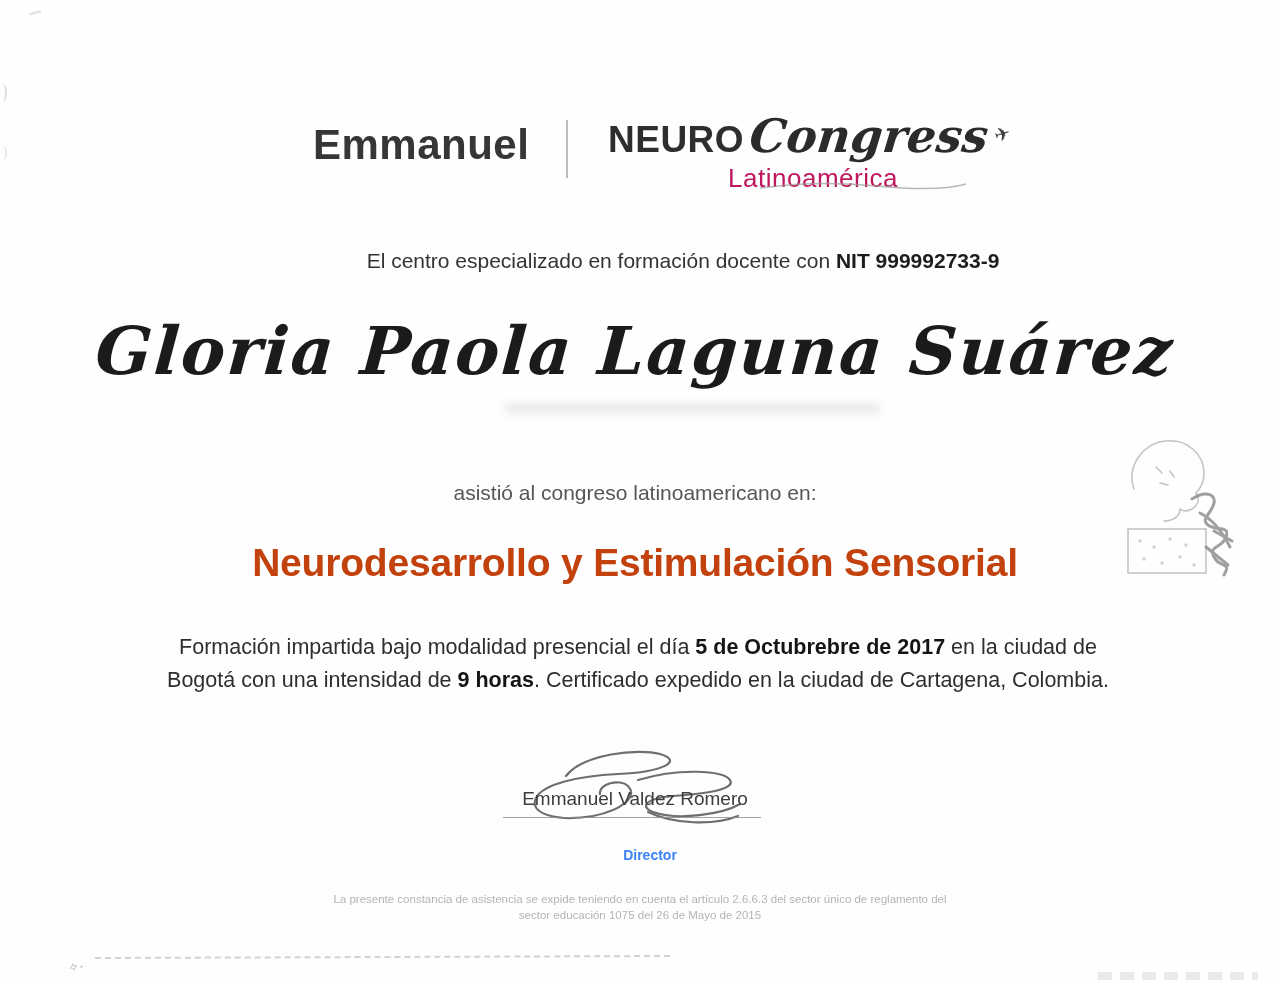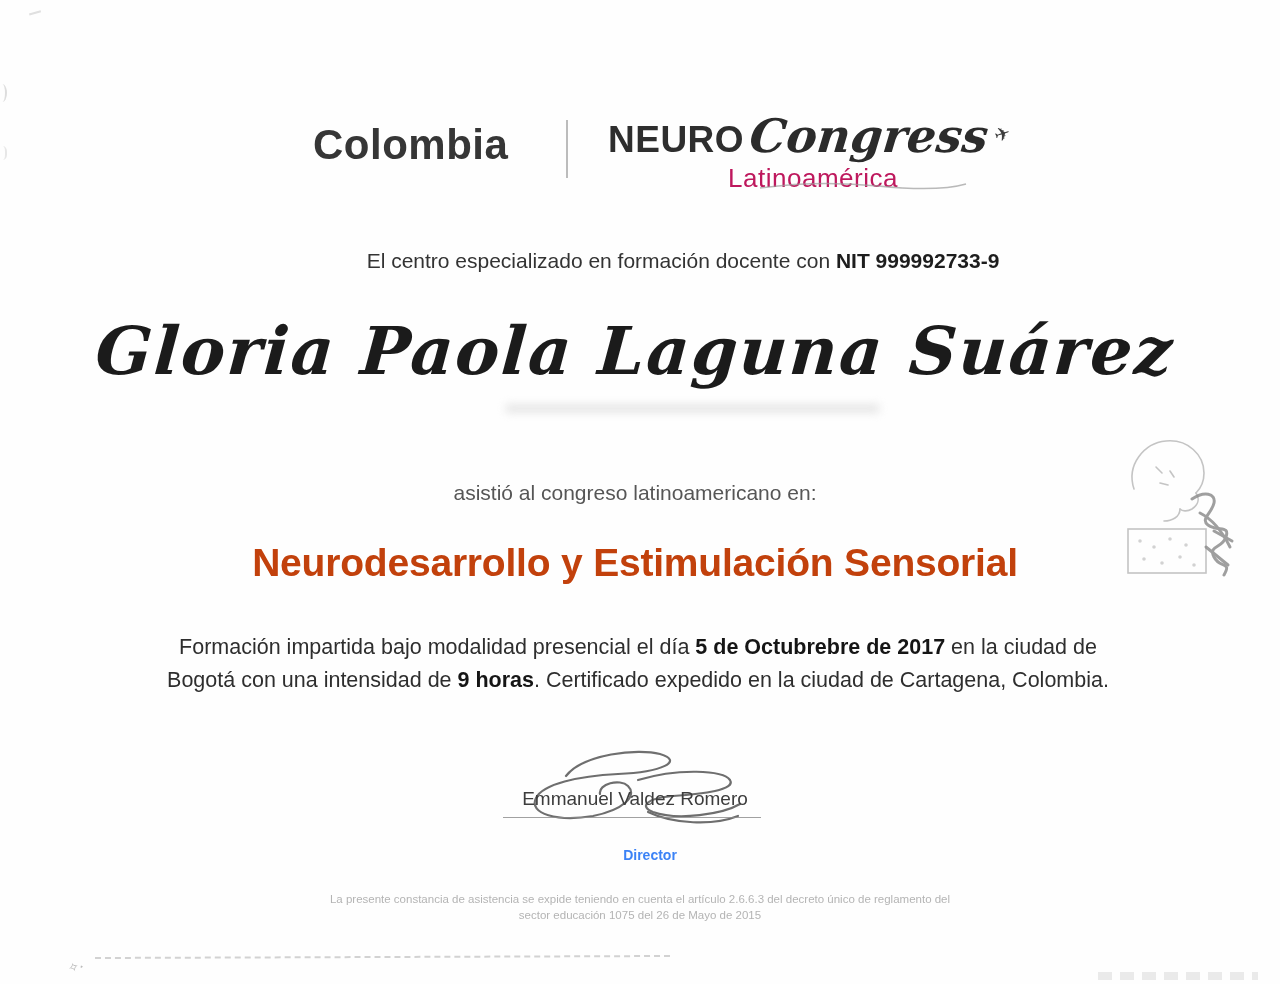--- a/index.html
+++ b/index.html
@@ -91,21 +91,21 @@
   .bl-scribble{left:68px;top:959px;font-size:13px;color:#9a9a9a;opacity:.7;transform:rotate(-20deg);}
   .br-fragment{left:1098px;top:972px;width:160px;height:8px;
     background:repeating-linear-gradient(90deg,#c7c7c7 0 14px,transparent 14px 22px);
     opacity:.35;filter:blur(.6px);}
 </style>
 </head>
 <body>
 
 <div class="canvas">
 
-  <div class="brand-left">Colombia</div>
+  <div class="brand-left">Emmanuel</div>
 
   <div class="brand-divider"></div>
 
   <div class="brand-right">
     <div class="row1">
       <span class="neuro">NEURO</span><span class="congress">Congress</span><span class="plane">✈</span>
       <svg class="congress-swoosh" width="210" height="16" viewBox="0 0 210 16">
         <path d="M2,10 Q60,2 120,8 T208,6" fill="none" stroke="#9b9b9b" stroke-width="1.4" opacity="0.7"></path>
       </svg>
     </div>
@@ -130,21 +130,21 @@
       <path d="M78,30 C95,8 150,2 172,8 C196,15 175,26 130,28 C90,30 55,38 48,52 C40,68 70,76 105,70 C135,64 150,50 140,40 C132,32 110,38 112,48"></path>
       <path d="M150,34 C190,22 235,24 242,34 C248,44 215,48 185,50 C160,52 150,60 165,66 C190,75 235,68 252,58"></path>
       <path d="M160,66 C185,78 225,80 250,70"></path>
     </g>
   </svg>
   <div class="sig-line"></div>
   <div class="sig-name">Emmanuel Valdez Romero</div>
   <div class="sig-title">Director</div>
 
   <div class="fineprint">
-    <div>La presente constancia de asistencia se expide teniendo en cuenta el artículo 2.6.6.3 del decreto único de reglamento del</div>
+    <div>La presente constancia de asistencia se expide teniendo en cuenta el artículo 2.6.6.3 del sector único de reglamento del</div>
     <div>sector educación 1075 del 26 de Mayo de 2015</div>
   </div>
 
   <svg class="stamp" width="160" height="170" viewBox="0 0 160 170">
     <g fill="none" stroke="#c4c4c4" stroke-width="1.6" stroke-linecap="round">
       <path d="M38,62 C30,38 48,16 70,14 C92,12 108,28 108,46 C108,56 104,62 100,66"></path>
       <path d="M100,66 c4,6 2,12 -4,16 c-5,3 -10,2 -12,0"></path>
       <path d="M84,82 c0,8 -8,12 -16,12"></path>
       <path d="M60,40 l6,6 M74,44 l4,6 M64,56 l8,2"></path>
       <rect x="32" y="102" width="78" height="44"></rect>

